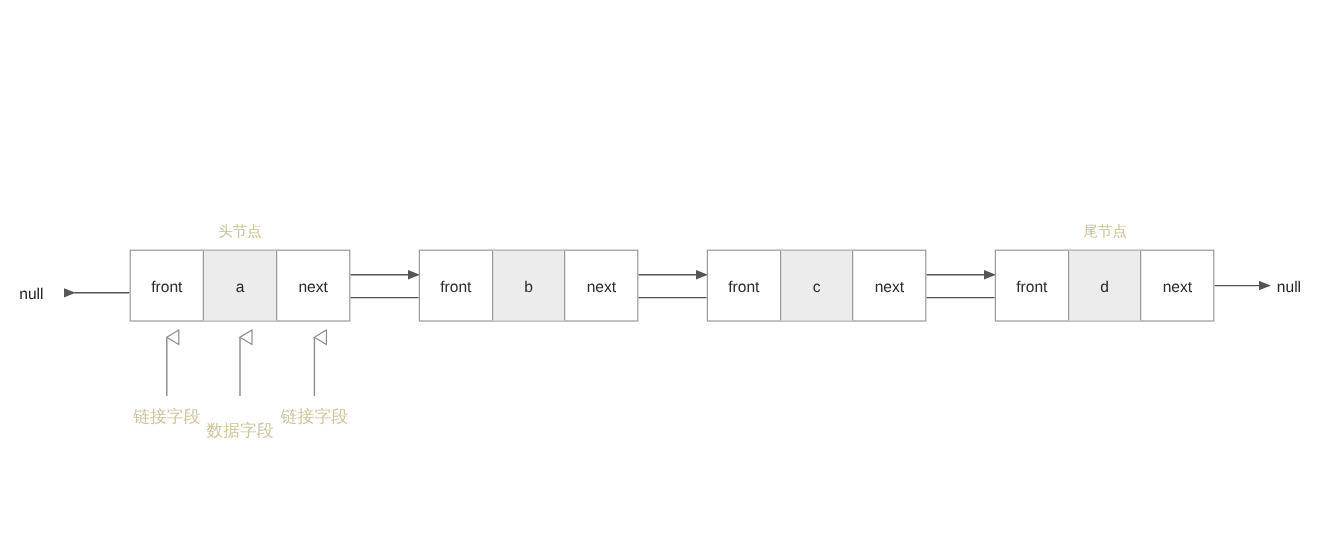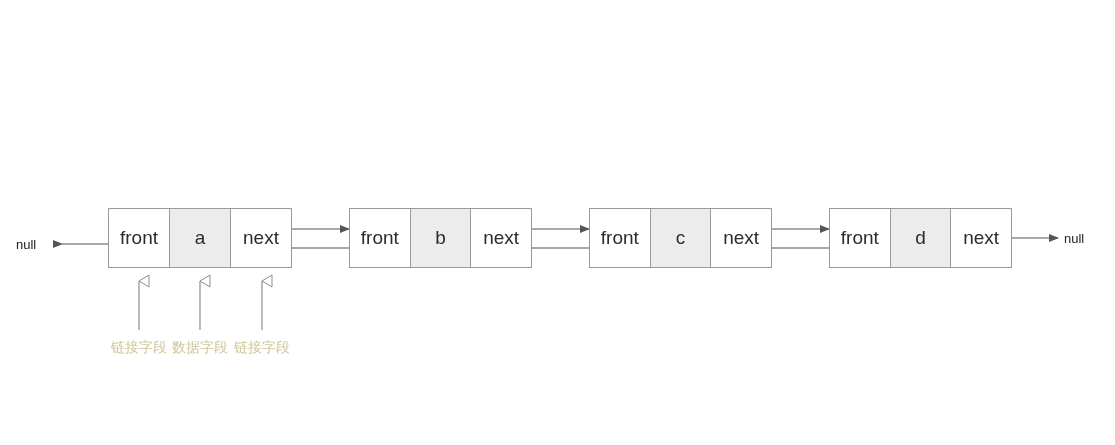--- a/index.html
+++ b/index.html
@@ -34,21 +34,21 @@
     border: 1px solid #9a9a9a;
     box-sizing: border-box;
     display: flex;
     background: #ffffff;
   }
   .cell {
     flex: 1 1 0;
     display: flex;
     align-items: center;
     justify-content: center;
-    font-size: 19px;
+    font-size: 13px;
     color: #2b2b2b;
     box-sizing: border-box;
   }
   .cell.data {
     background: #ececec;
     border-left: 1px solid #9a9a9a;
     border-right: 1px solid #9a9a9a;
   }
   .null-label {
     position: absolute;
@@ -104,20 +104,22 @@
     <line x1="1012" y1="238" x2="1058" y2="238" stroke="#555555" stroke-width="1.2" marker-end="url(#arrowRight)"></line>
 
     <line x1="139" y1="330" x2="139" y2="281" stroke="#8d8d8d" stroke-width="1.2" marker-end="url(#triHollow)"></line>
     <line x1="200" y1="330" x2="200" y2="281" stroke="#8d8d8d" stroke-width="1.2" marker-end="url(#triHollow)"></line>
     <line x1="262" y1="330" x2="262" y2="281" stroke="#8d8d8d" stroke-width="1.2" marker-end="url(#triHollow)"></line>
   </svg>
 
   <div class="null-label" style="left:16px; top:237px;">null</div>
   <div class="null-label" style="left:1064px; top:231px;">null</div>
 
+  <div class="node-title" style="left:108px; top:185px; width:184px;">头节点</div>
+  <div class="node-title" style="left:829px; top:185px; width:184px;">尾节点</div>
 
   <div class="node-box" style="left:108px; top:208px; width:184px;">
     <div class="cell front">front</div>
     <div class="cell data">a</div>
     <div class="cell next">next</div>
   </div>
 
   <div class="node-box" style="left:349px; top:208px; width:183px;">
     <div class="cell front">front</div>
     <div class="cell data">b</div>
@@ -130,16 +132,16 @@
     <div class="cell next">next</div>
   </div>
 
   <div class="node-box" style="left:829px; top:208px; width:183px;">
     <div class="cell front">front</div>
     <div class="cell data">d</div>
     <div class="cell next">next</div>
   </div>
 
   <div class="field-label" style="left:99px; top:339px; width:80px;">链接字段</div>
-  <div class="field-label" style="left:160px; top:339px; width:80px;">数据字段</div>
+  <div class="field-label" style="left:160px; top:350px; width:80px;">数据字段</div>
   <div class="field-label" style="left:222px; top:339px; width:80px;">链接字段</div>
 
 </div>
 
 </body></html>

